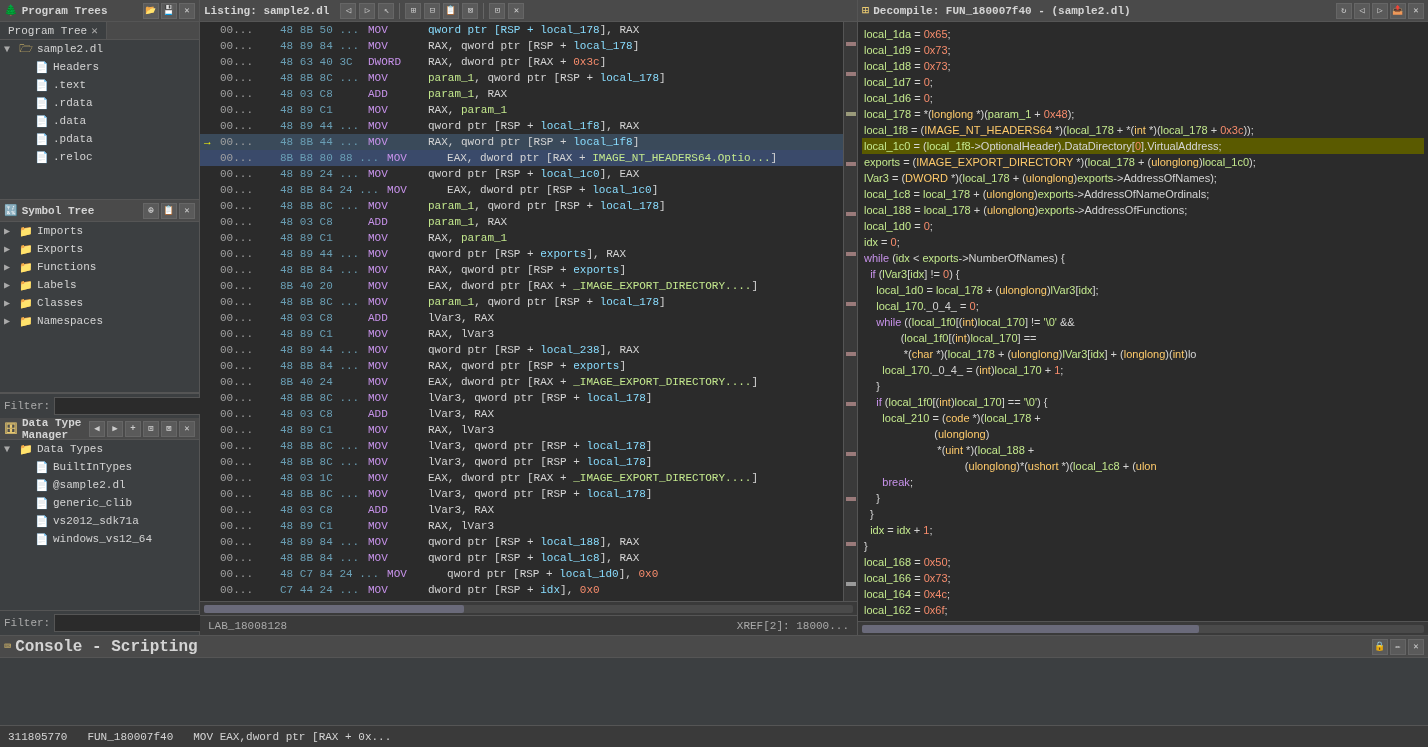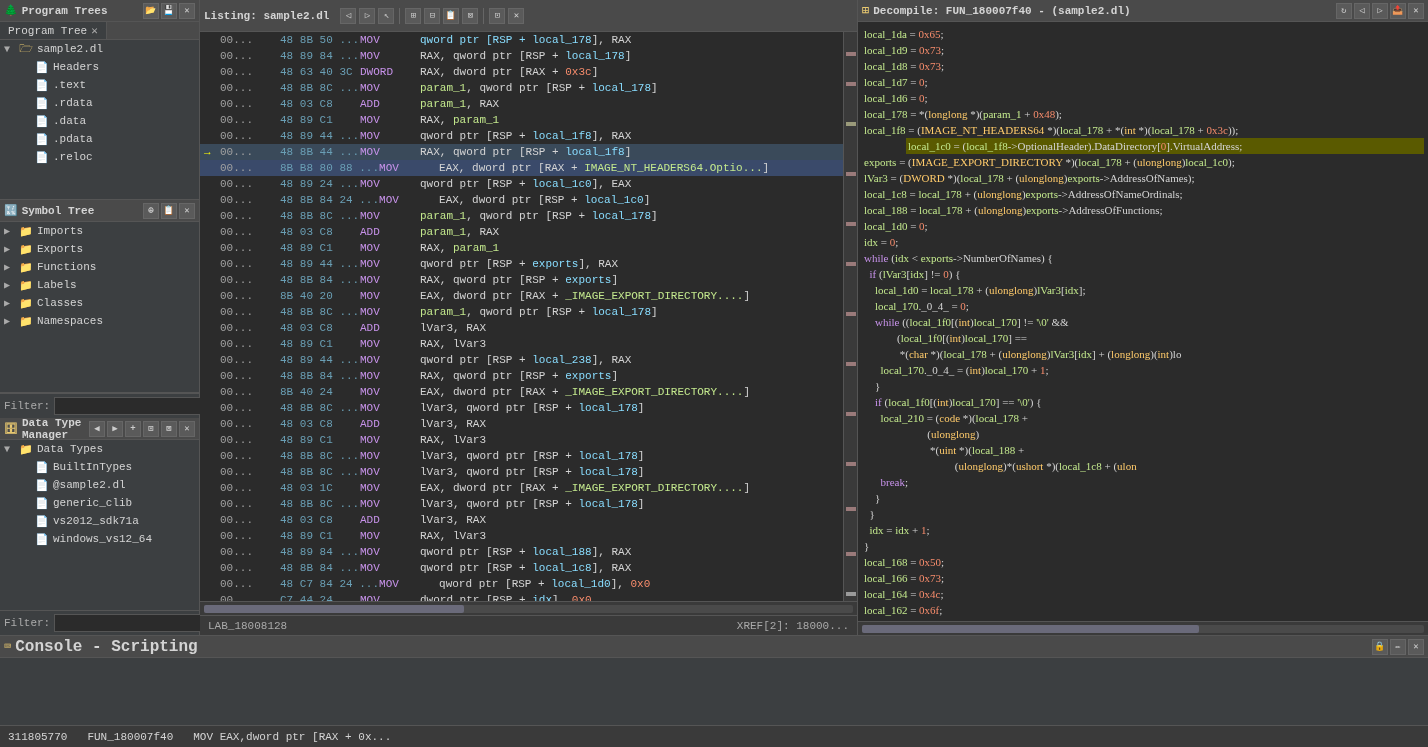--- a/index.html
+++ b/index.html
@@ -30,51 +30,51 @@
     
     .filter-row { display: flex; align-items: center; padding: 3px 4px; background: #3c3f41; border-top: 1px solid #555; }
     .filter-label { color: #aaa; font-size: 11px; margin-right: 4px; }
     .filter-input { flex: 1; background: #2b2b2b; border: 1px solid #555; color: #d4d4d4; font-size: 11px; padding: 1px 3px; height: 18px; }
     .filter-btn { width: 20px; height: 18px; background: #5a5a5a; border: 1px solid #666; color: #ccc; cursor: pointer; display: flex; align-items: center; justify-content: center; margin-left: 2px; }
     .dtm-tree { flex: 1; overflow-y: auto; }
     
     
     .mid-panel { flex: 1; display: flex; flex-direction: column; background: #2b2b2b; border-right: 1px solid #555; min-width: 0; }
     
-    .listing-toolbar { display: flex; align-items: center; background: #4a4a4a; border-bottom: 1px solid #555; padding: 2px 4px; height: 32px; gap: 3px; }
+    .listing-toolbar { display: flex; align-items: center; background: #4a4a4a; border-bottom: 1px solid #555; padding: 2px 4px; height: 22px; gap: 3px; }
     .listing-title { font-size: 11px; font-weight: bold; color: #d4d4d4; margin-right: 8px; }
     .listing-row { display: flex; align-items: center; padding: 0 4px; height: 16px; font-size: 11px; font-family: 'Courier New', monospace; white-space: nowrap; }
     .listing-row.highlighted { background: #3a4a6a; }
     
     .addr { color: #a0a0a0; min-width: 60px; }
     .bytes { color: #6a9fb5; min-width: 80px; }
-    .mnemonic { color: #c792ea; min-width: 60px; }
+    .mnemonic { color: #c792ea; min-width: 60px; margin-left: 8px; }
     .operand { color: #d4d4d4; }
     .operand .mem { color: #89ddff; }
     .operand .imm { color: #f78c6c; }
     .operand .lbl { color: #c3e88d; }
     .operand .ref { color: #89ddff; }
     .arrow-indicator { color: #ffff00; margin-right: 4px; width: 12px; }
     
     .listing-statusbar { height: 20px; background: #3a3a3a; border-top: 1px solid #555; display: flex; align-items: center; padding: 0 8px; font-size: 11px; color: #aaa; justify-content: space-between; }
     
     
     .right-panel { width: 570px; display: flex; flex-direction: column; background: #2b2b2b; flex-shrink: 0; }
     
     .decompile-header { display: flex; align-items: center; background: #4a4a4a; border-bottom: 1px solid #555; padding: 2px 4px; height: 22px; }
     .decompile-title { font-size: 11px; font-weight: bold; color: #d4d4d4; flex: 1; }
     
-    .decompile-content { flex: 1; overflow-y: auto; overflow-x: auto; padding: 4px; font-family: Liberation Serif, serif; font-size: 11px; line-height: 16px; }
+    .decompile-content { flex: 1; overflow-y: auto; overflow-x: auto; padding: 4px; font-family: Liberation Sans, sans-serif; font-size: 11px; line-height: 16px; }
     .code-line { white-space: nowrap; padding: 0 2px; }
     .c-var { color: #c3e88d; }
     .c-type { color: #ffcb6b; }
     .c-kw { color: #c792ea; }
     .c-num { color: #f78c6c; }
     .c-str { color: #c3e88d; }
-    .c-highlight { background: #5a5a00; margin-left: 44px; }
+    .c-highlight { background: #5a5a00; }
     
     
     .bottom-panel { height: 90px; background: #3c3f41; border-top: 1px solid #555; display: flex; flex-direction: column; }
     .console-header { display: flex; align-items: center; background: #4a4a4a; border-bottom: 1px solid #555; padding: 2px 4px; height: 22px; }
     .console-title { font-size: 16px; font-weight: bold; color: #d4d4d4; flex: 1; }
     .console-content { flex: 1; padding: 4px; overflow-y: auto; }
     
     
     .status-bar { height: 22px; background: #3a3a3a; border-top: 1px solid #555; display: flex; align-items: center; padding: 0 8px; font-size: 11px; color: #d4d4d4; gap: 20px; }
     .status-addr { color: #d4d4d4; }

